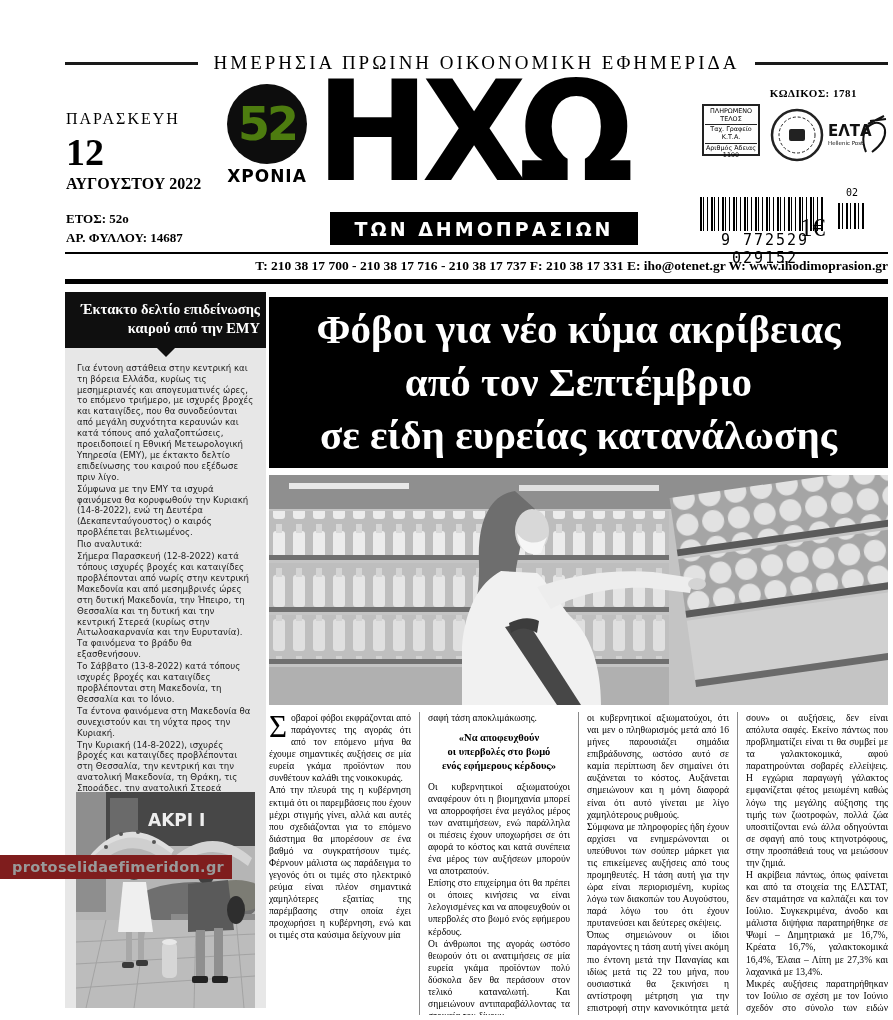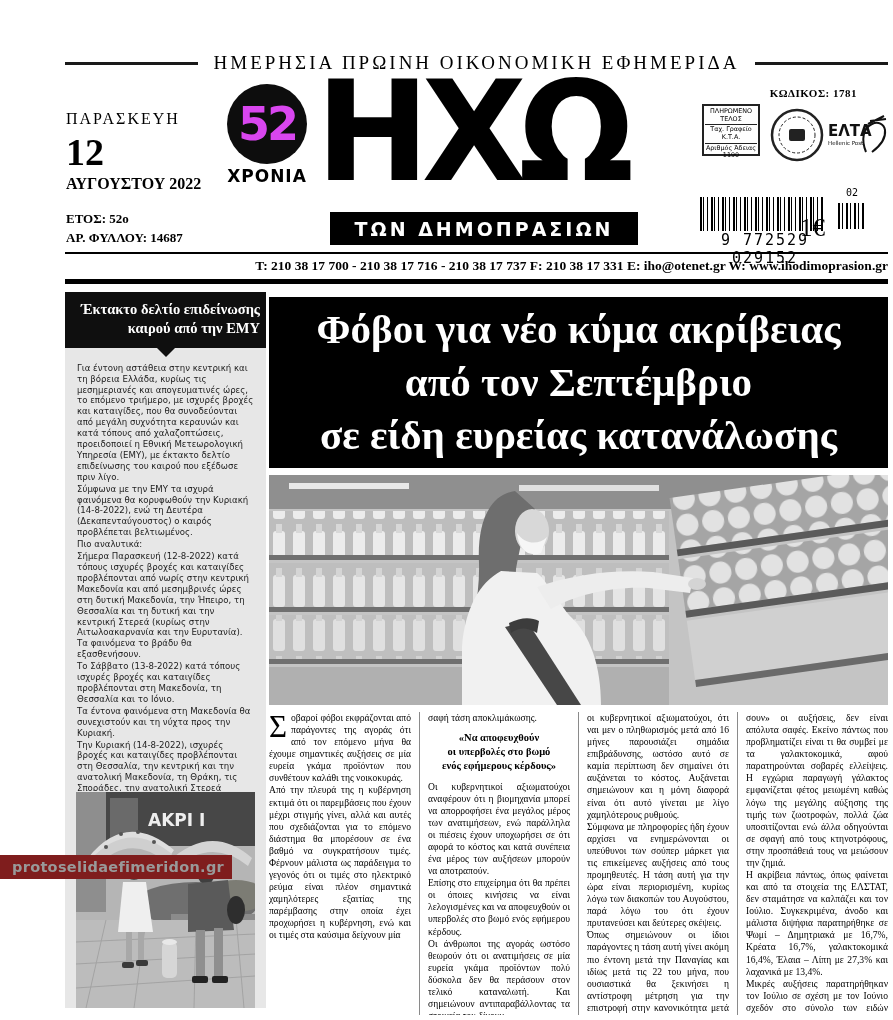--- a/index.html
+++ b/index.html
@@ -11,21 +11,21 @@
   .tagline{font-size:19px;letter-spacing:3px;white-space:nowrap;font-weight:500;}
   .kodikos{position:absolute;top:87px;right:36px;font-size:11px;font-weight:bold;letter-spacing:.5px;}
   .date-block{position:absolute;left:66px;top:110px;line-height:1.1;}
   .date-day{font-size:16px;letter-spacing:2px;}
   .date-num{font-size:38px;font-weight:bold;margin-top:4px;}
   .date-monthyear{font-size:16px;font-weight:bold;margin-top:2px;}
   .etos-block{position:absolute;left:66px;top:210px;font-size:13px;font-weight:bold;line-height:1.45;}
   .years-logo{position:absolute;left:214px;top:84px;width:106px;text-align:center;}
   .years-circle{width:80px;height:80px;margin:0 auto;background:#0d0d0d;border-radius:50%;
                 display:flex;align-items:center;justify-content:center;}
-  .years-circle span{color:#d946ef;font-family:"DejaVu Sans",sans-serif;font-weight:bold;font-size:46px;letter-spacing:-3px;}
+  .years-circle span{color:#4d7c0f;font-family:"DejaVu Sans",sans-serif;font-weight:bold;font-size:46px;letter-spacing:-3px;}
   .years-label{font-family:"DejaVu Sans",sans-serif;font-weight:bold;font-size:17px;letter-spacing:1px;margin-top:2px;}
   .masthead{position:absolute;left:296px;top:58px;width:350px;text-align:center;
             font-family:"DejaVu Sans",sans-serif;font-weight:bold;font-size:136px;line-height:1.08;
             letter-spacing:-8px;transform:scaleY(1.02);transform-origin:top;}
   .masthead-bar{position:absolute;left:330px;top:212px;width:308px;height:33px;background:#000;color:#fff;
             display:flex;align-items:center;justify-content:center;font-family:"DejaVu Sans",sans-serif;
             font-weight:bold;font-size:19px;letter-spacing:3px;}
   .paid-box{position:absolute;left:702px;top:104px;width:58px;height:52px;border:2px solid #222;
             font-size:6.4px;text-align:center;font-family:"DejaVu Sans",sans-serif;line-height:1.2;
             display:flex;flex-direction:column;justify-content:space-between;padding:2px 1px;box-sizing:border-box;}

